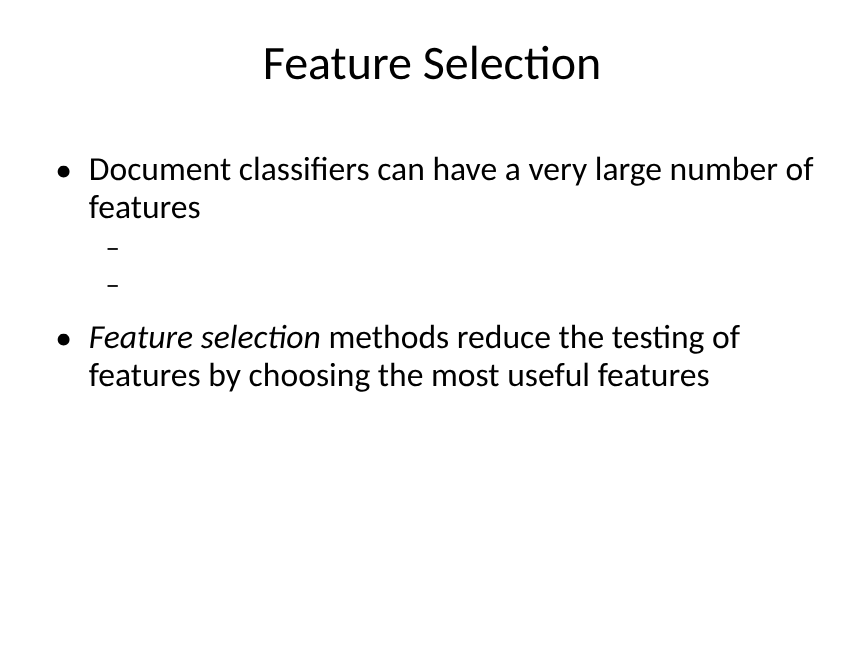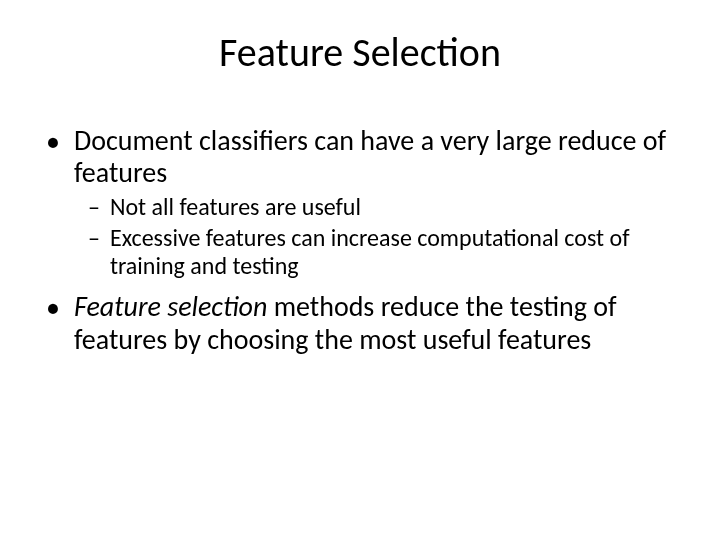--- a/index.html
+++ b/index.html
@@ -68,31 +68,29 @@
   </style>
 </head>
 <body>
 
 <h1 class="slide-title">Feature Selection</h1>
 
 <div class="content">
 
   <div class="bullet-l1">
     <span class="bullet-marker">•</span>
-    <span class="bullet-text">Document classifiers can have a very large reduce of features</span>
+    <span class="bullet-text">Document classifiers can have a very large number of features</span>
   </div>
 
   <div class="bullet-l2">
     <span class="bullet-marker">–</span>
-    <span class="bullet-text">Not all features are useful</span>
   </div>
 
   <div class="bullet-l2">
     <span class="bullet-marker">–</span>
-    <span class="bullet-text">Excessive features can increase computational cost of training and testing</span>
   </div>
 
   <div class="spacer"></div>
 
   <div class="bullet-l1">
     <span class="bullet-marker">•</span>
     <span class="bullet-text"><span class="italic">Feature selection</span><span> methods reduce the testing of features by choosing the most useful features</span></span>
   </div>
 
 </div>

